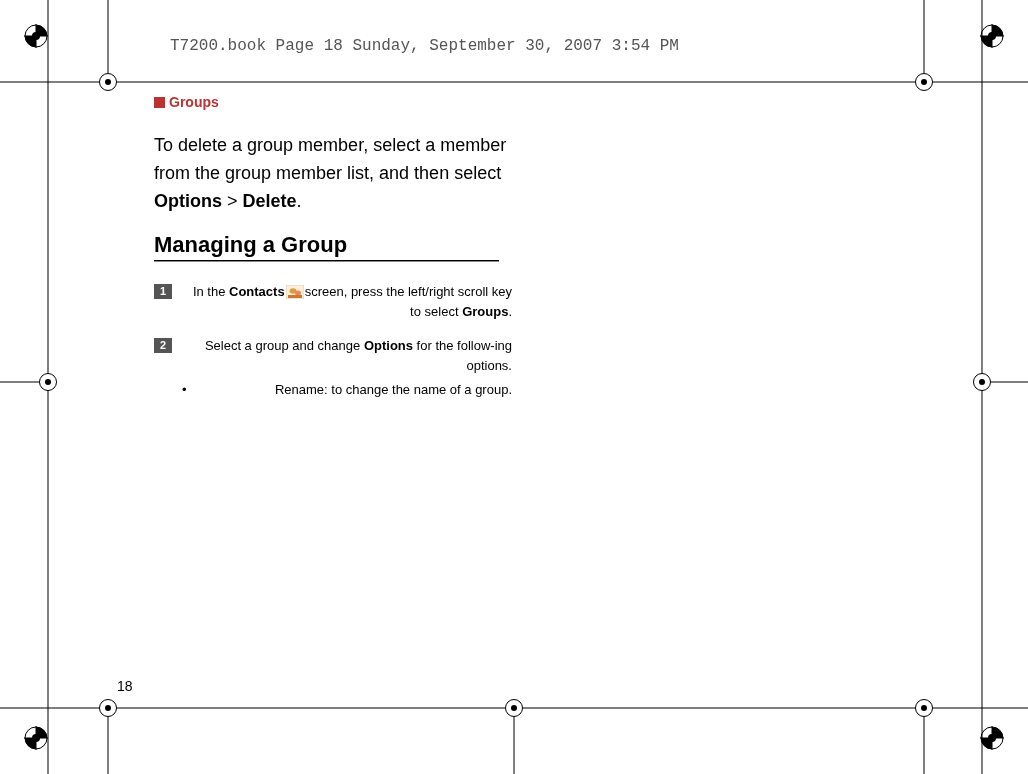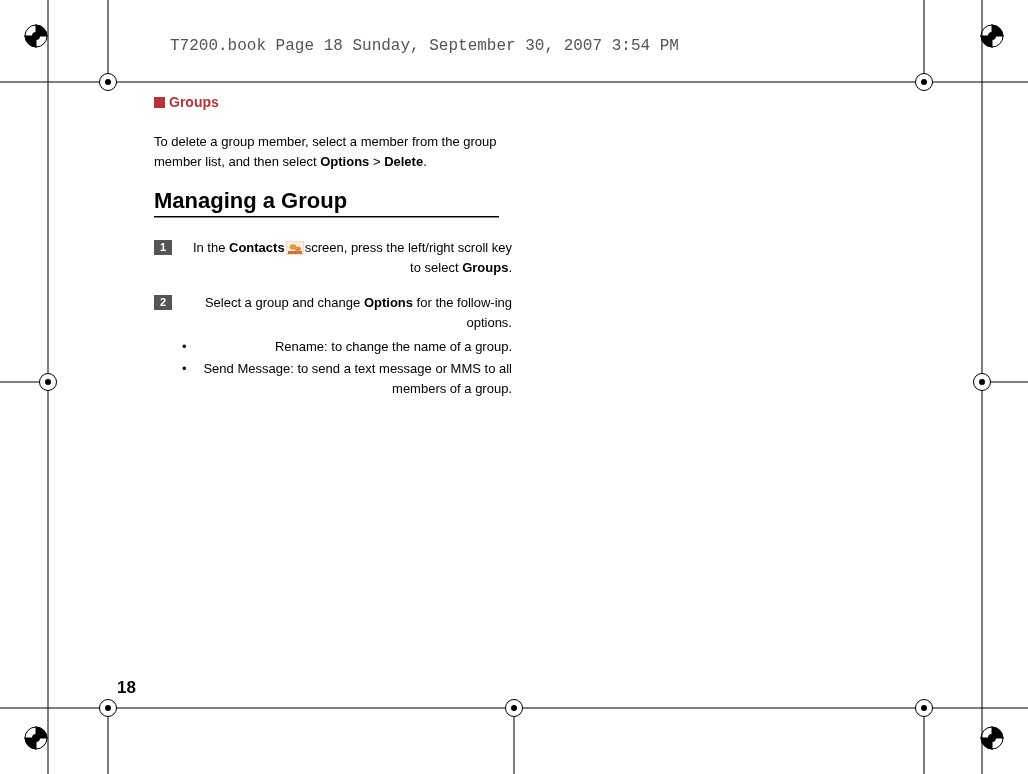--- a/index.html
+++ b/index.html
@@ -115,21 +115,21 @@
       background: #b93334;
       margin-right: 4px;
     }
     .section-title {
       font-size: 14px;
       font-weight: bold;
       color: #b93334;
     }
 
     .body-text {
-      font-size: 13px;
+      font-size: 18px;
       line-height: 1.55;
       color: #000;
       margin-bottom: 16px;
     }
     .body-text b { font-weight: bold; }
 
     .sub-heading {
       font-size: 22px;
       font-weight: bold;
       color: #000;
@@ -190,22 +190,22 @@
       content: "•";
       position: absolute;
       left: 0;
       top: 0;
     }
 
     .page-num {
       position: absolute;
       left: 117px;
       top: 678px;
-      font-size: 17px;
-      font-weight: bold;
+      font-size: 14px;
+      font-weight: normal;
     }
   </style>
 </head>
 <body>
 
 <div class="crop-mark crop-tl">
   <svg viewBox="0 0 24 24">
       <circle cx="12" cy="12" r="11" fill="none" stroke="#000" stroke-width="1"></circle>
       <circle cx="12" cy="12" r="4" fill="#000"></circle>
       <line x1="12" y1="0" x2="12" y2="24" stroke="#000"></line>
@@ -323,20 +323,19 @@
           </svg></span><span>screen, press the left/right scroll key to select </span><b>Groups</b><span>.</span>
     </div>
   </div>
 
   <div class="step">
     <div class="step-num">2</div>
     <div class="step-body">
       <span>Select a group and change </span><b>Options</b><span> for the follow-​ing options.</span>
       <ul class="bullets">
         <li>Rename: to change the name of a group.</li>
-        <li>Send Message: to send a text message or MMS to all members of a group.</li>
       </ul>
     </div>
   </div>
 
 </div>
 
 <div class="page-num">18</div>
 
 </body></html>

